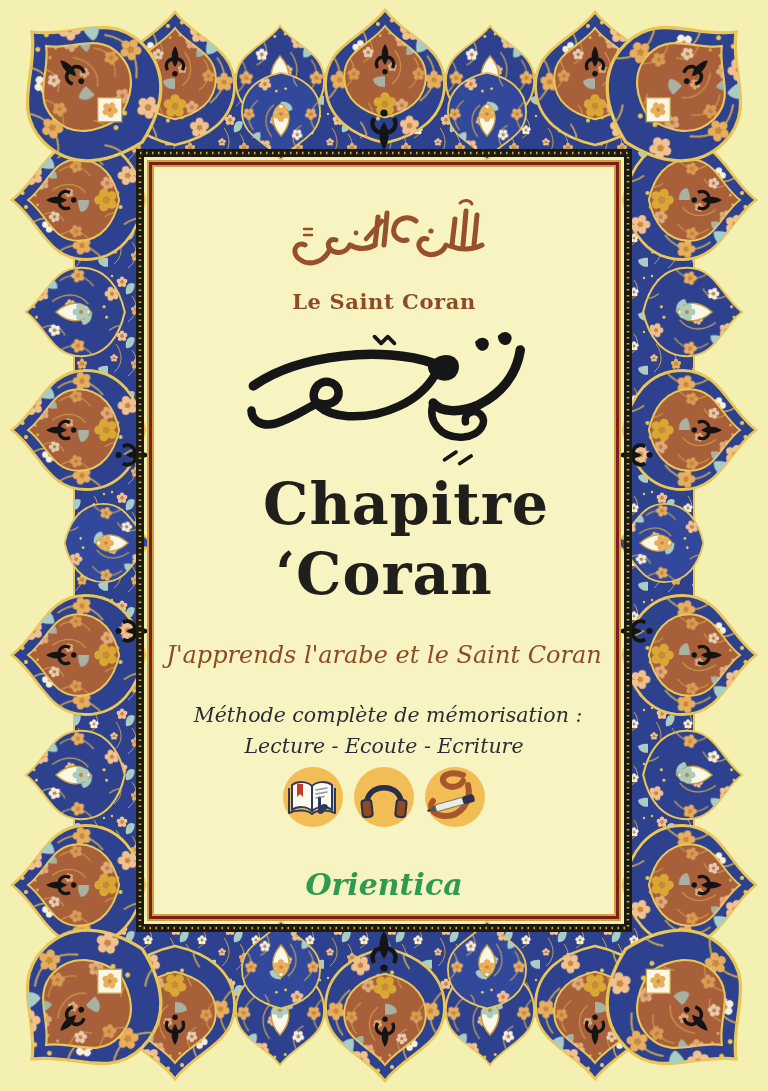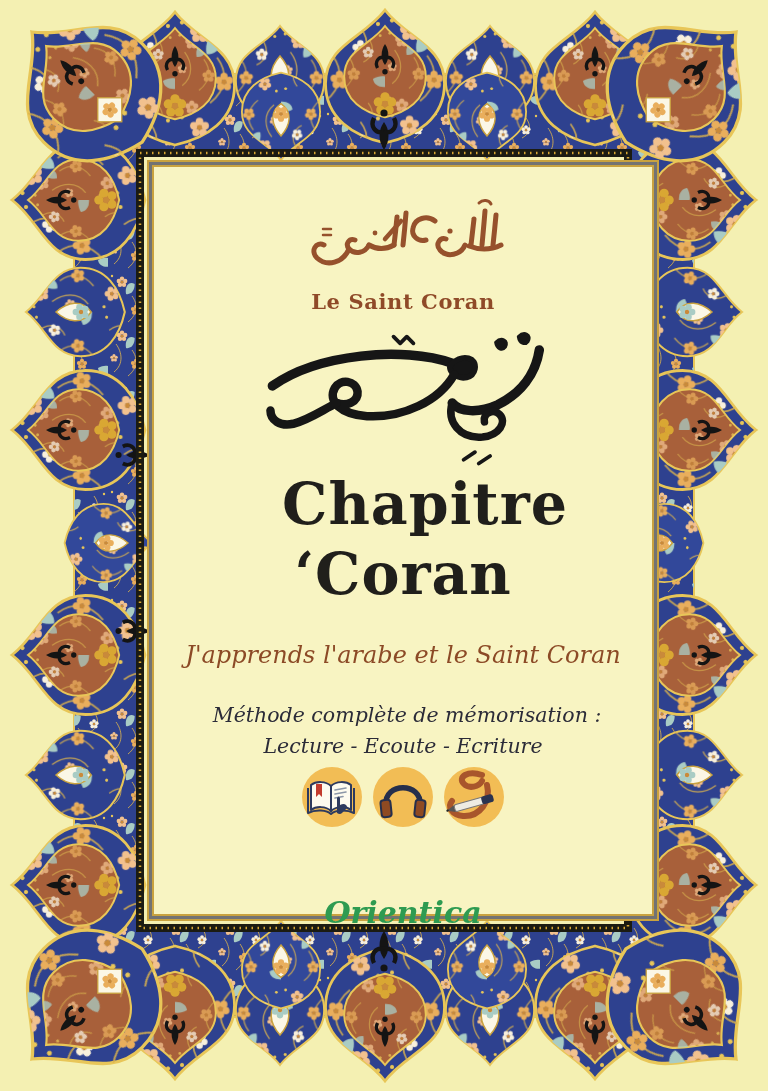--- a/index.html
+++ b/index.html
@@ -1,32 +1,32 @@
 <!DOCTYPE html>
 <html><head>
 <meta charset="utf-8">
 <style>
   html,body{margin:0;padding:0;background:#e9e6d8;}
   .page{position:relative;width:768px;height:1091px;overflow:hidden;background:#F4F0B2;font-family:"DejaVu Serif",serif;}
   .frame-svg{position:absolute;left:0;top:0;width:768px;height:1091px;}
-  .panel{position:absolute;left:149px;top:162px;width:508px;height:757px;box-sizing:border-box;
-         background:#F8F4C2;border:3px solid #737373;
+  .panel{position:absolute;left:149px;top:162px;width:470px;height:757px;box-sizing:border-box;
+         background:#F8F4C2;border:3px solid #7f1d1d;
          box-shadow:0 0 0 2px #C9A23F, inset 0 0 0 2px #C9A23F;}
   .center{position:absolute;left:0;right:0;text-align:center;}
   .ar-top{top:26px;height:92px;}
   .ar-main{top:166px;height:142px;}
   .saint{top:124px;font-weight:bold;font-size:21px;color:#8F4A28;letter-spacing:.6px;}
   .title1{top:306px;font-weight:bold;font-size:57px;color:#201F1B;letter-spacing:1px;line-height:1.15;padding-left:44px;}
   .title2{top:376px;font-weight:bold;font-size:57px;color:#201F1B;letter-spacing:1px;line-height:1.15;}
   .tagline{top:476px;font-style:italic;font-size:24px;color:#8C4A26;}
   .m1{top:538px;font-style:italic;font-size:20.5px;color:#2B2B38;padding-left:8px;}
   .m2{top:569px;font-style:italic;font-size:20.5px;color:#2B2B38;}
   .icons{top:600px;display:flex;justify-content:center;gap:7px;position:absolute;left:0;right:0;}
   .ic{width:64px;height:64px;}
-  .pub{top:702px;font-style:italic;font-weight:bold;font-size:30px;color:#2E9B51;margin-top:28px;}
+  .pub{top:702px;font-style:italic;font-weight:bold;font-size:30px;color:#2E9B51;}
   .ghost{position:absolute;left:0;right:0;text-align:center;opacity:0;font-size:10px;pointer-events:none;}
 </style>
 </head>
 <body>
 
 <div class="page">
 
   <svg class="frame-svg" viewBox="0 0 768 1091" aria-hidden="true">
     <defs>
       <path id="onion" d="M0 0 C 12 16 34 20 34 42 C 34 62 18 72 0 76 C -18 72 -34 62 -34 42 C -34 20 -12 16 0 0 Z"></path>

